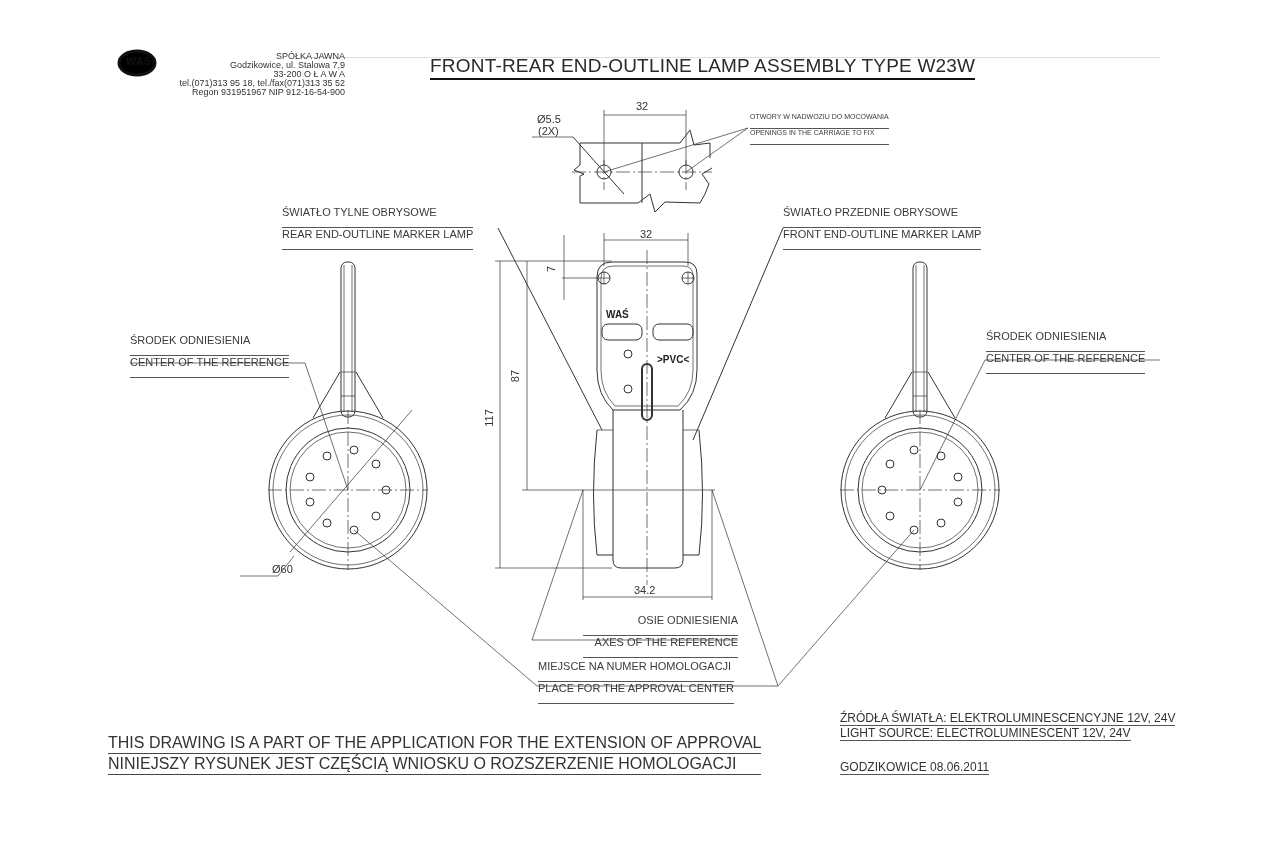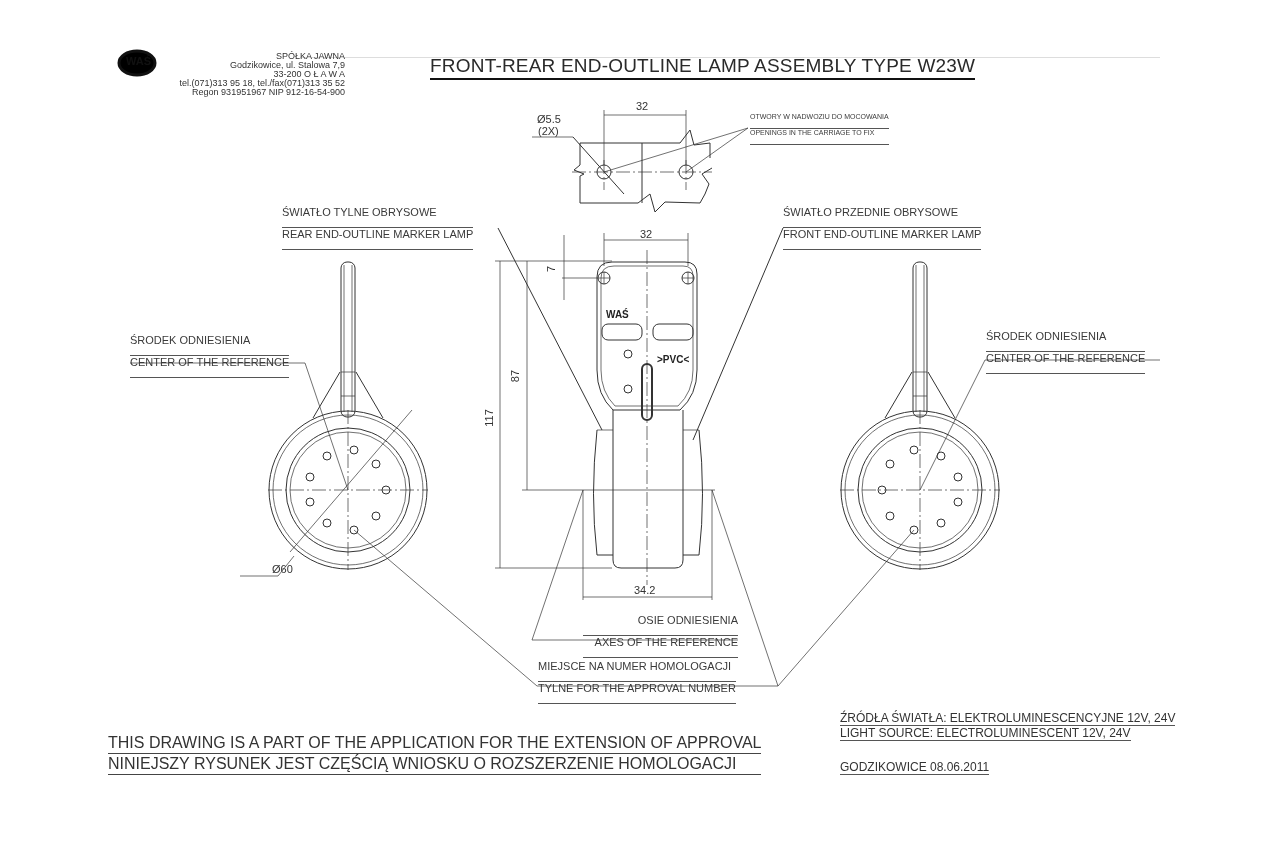--- a/index.html
+++ b/index.html
@@ -196,21 +196,21 @@
 <div class="abs dim" style="left:234px; top:563px;margin-left:38px;">Ø60</div>
 <div class="abs" style="left:606px; top:309px; font-size:10px; font-weight:bold; color:#222;">WAŚ</div>
 <div class="abs" style="left:657px; top:354px; font-size:10px; font-weight:bold; color:#222;">&gt;PVC&lt;</div>
 
 <div class="abs lbl" style="left:583px; top:614px; text-align:right; width:155px;">
   <div>OSIE ODNIESIENIA</div>
   <div>AXES OF THE REFERENCE</div>
 </div>
 <div class="abs lbl" style="left:538px; top:660px;">
   <div>MIEJSCE NA NUMER HOMOLOGACJI</div>
-  <div>TYLNE FOR THE APPROVAL NUMBER</div>
+  <div>PLACE FOR THE APPROVAL CENTER</div>
 </div>
 
 <div class="abs foot" style="left:108px; top:733px;">
   <div>THIS DRAWING IS A PART OF THE APPLICATION FOR THE EXTENSION OF APPROVAL</div>
   <div>NINIEJSZY RYSUNEK JEST CZĘŚCIĄ WNIOSKU O  ROZSZERZENIE HOMOLOGACJI</div>
 </div>
 <div class="abs note" style="left:840px; top:711px;">
   <div>ŹRÓDŁA ŚWIATŁA: ELEKTROLUMINESCENCYJNE  12V, 24V</div><br>
   <div>LIGHT SOURCE: ELECTROLUMINESCENT  12V, 24V</div>
 </div>

